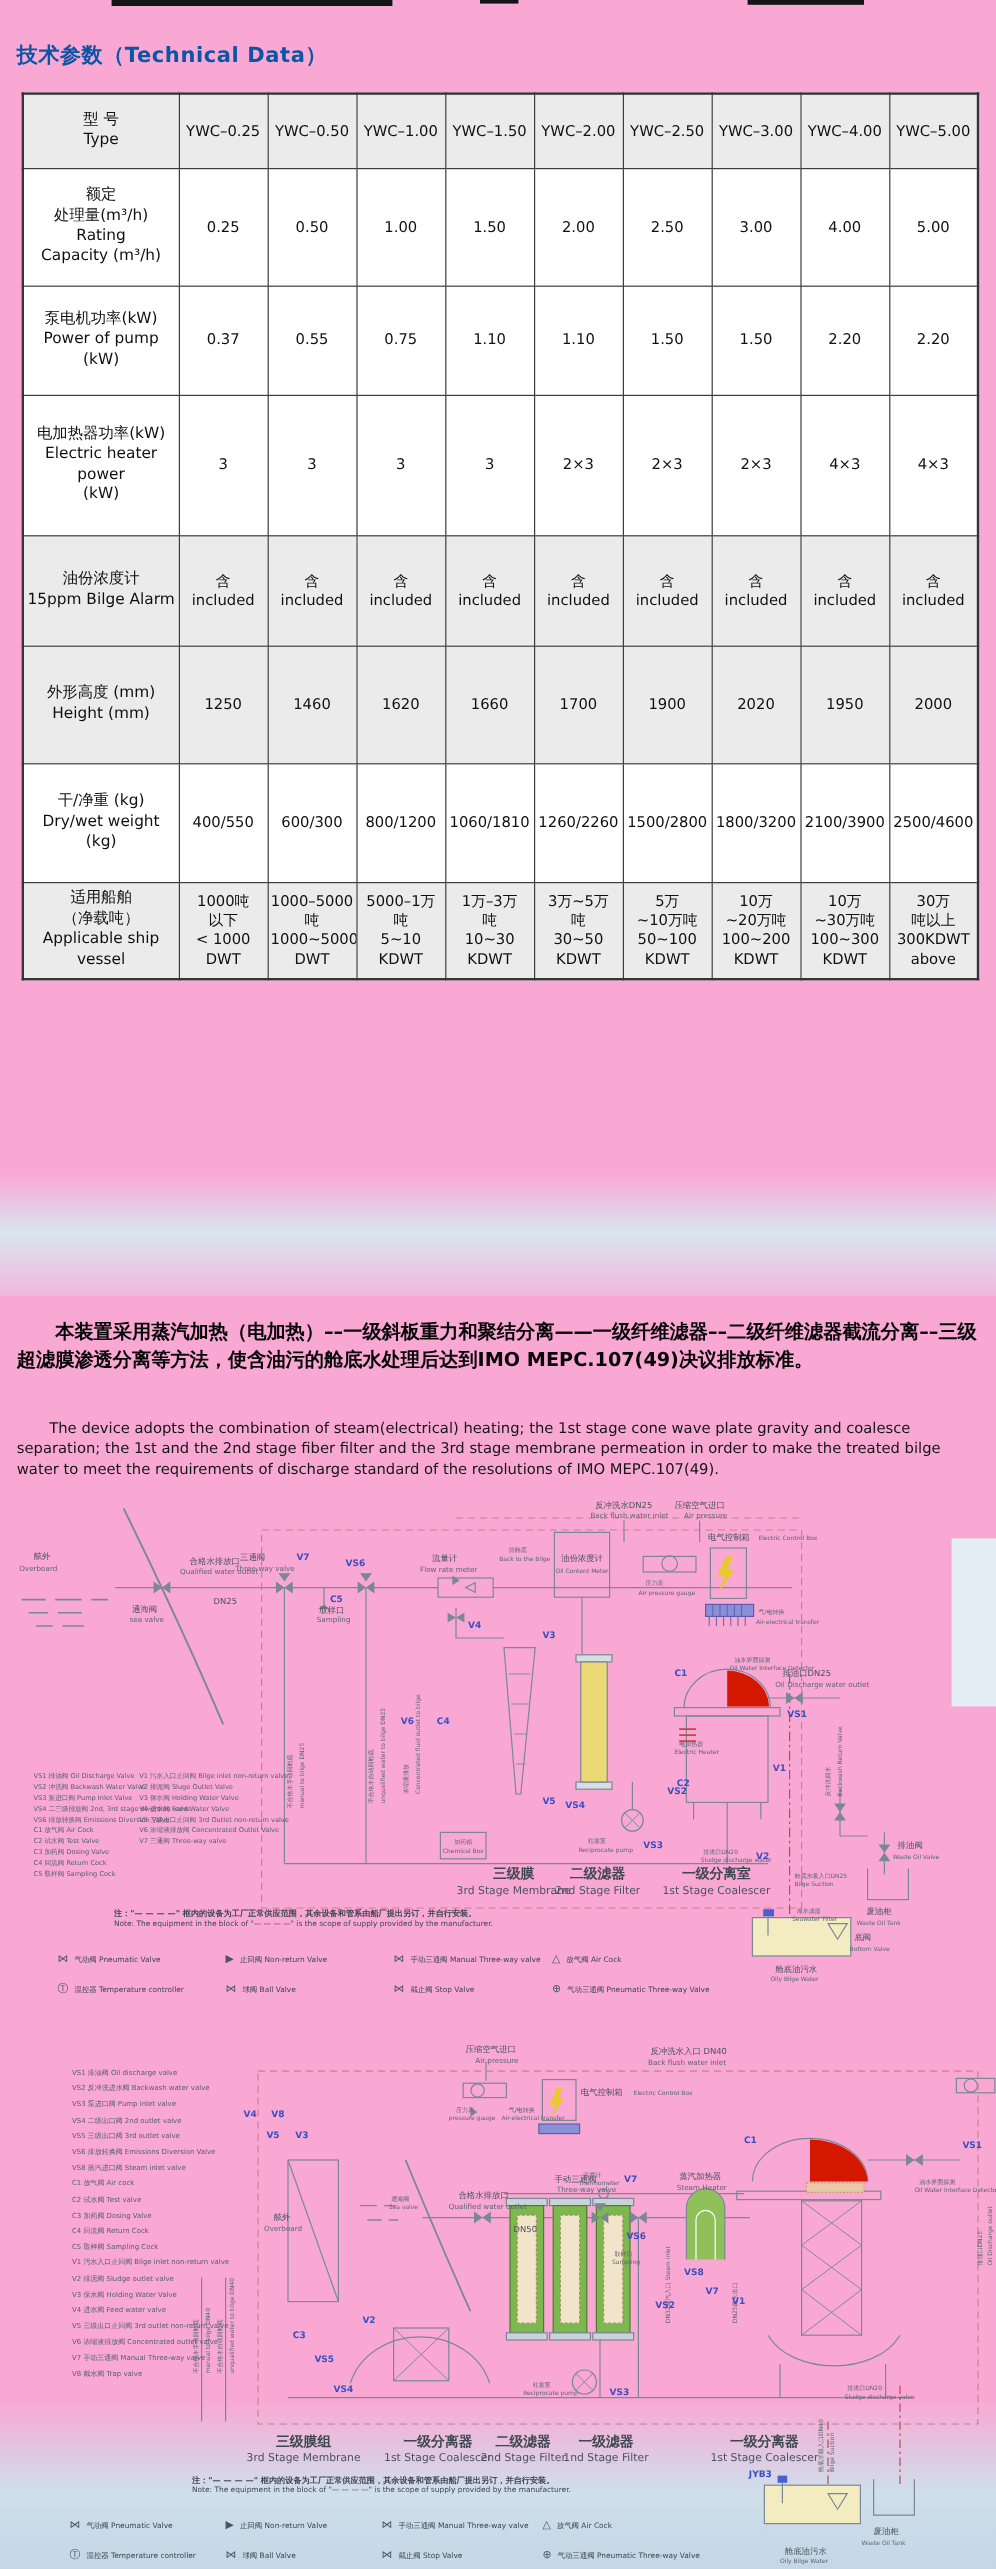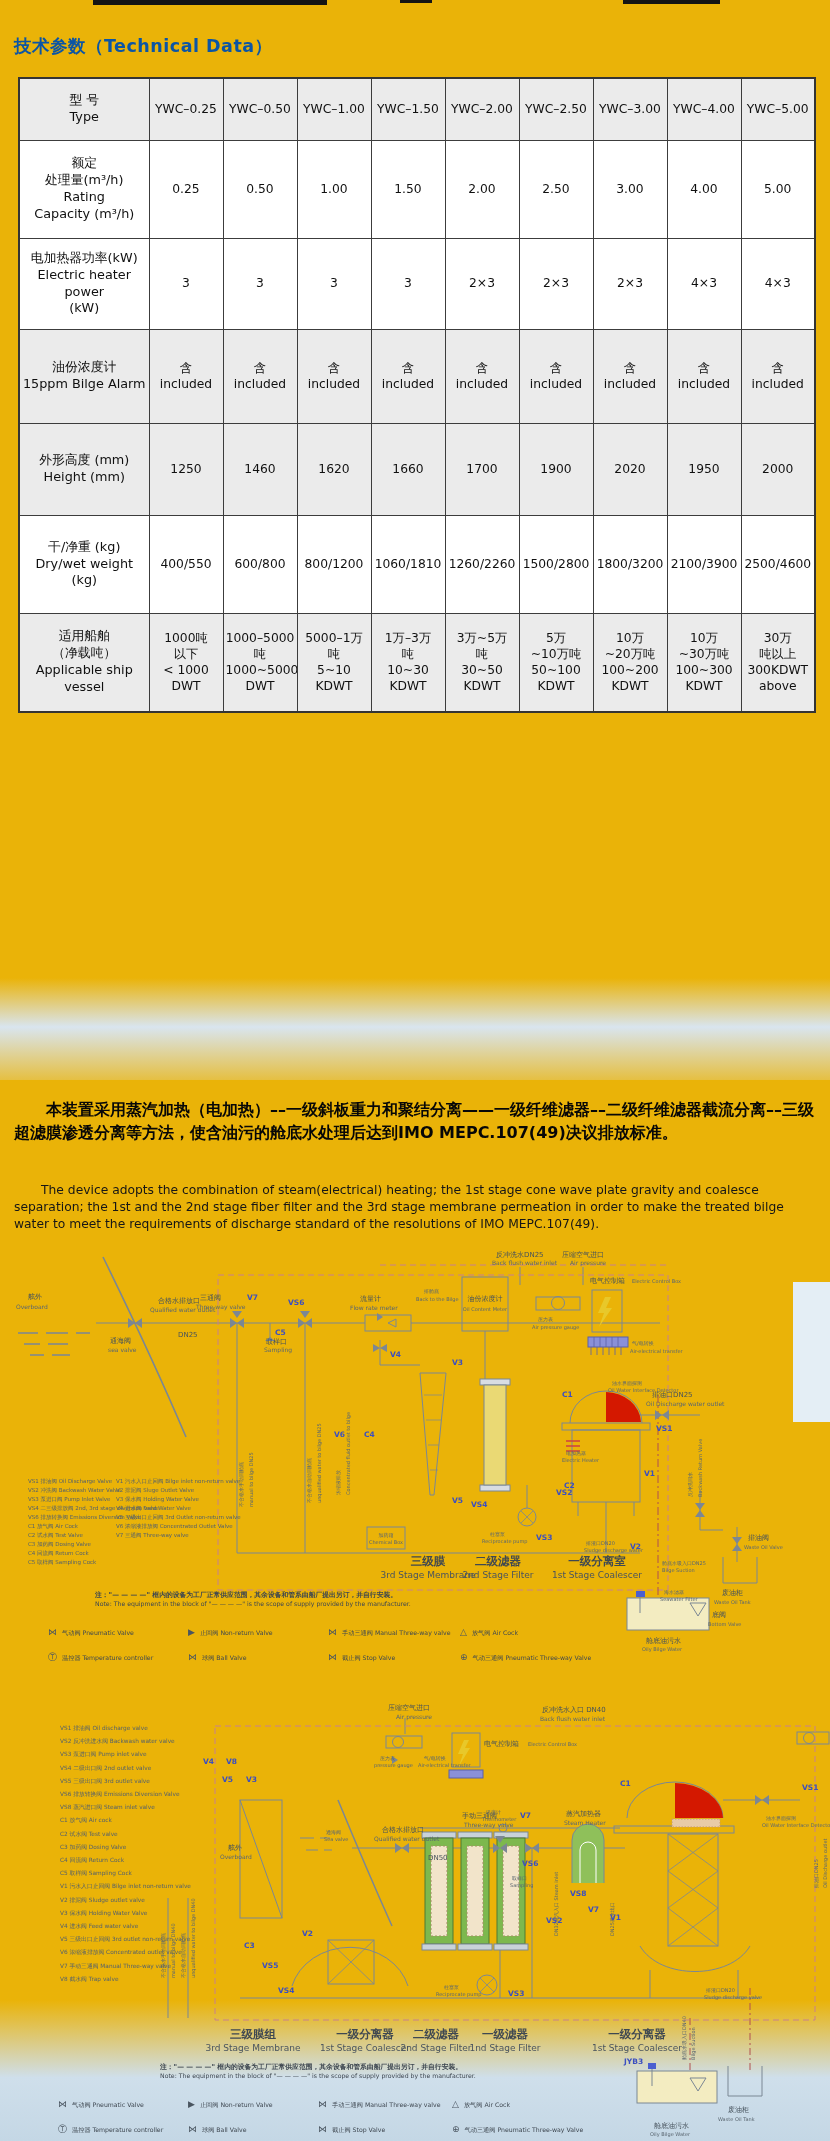--- a/index.html
+++ b/index.html
@@ -1,37 +1,37 @@
 <!DOCTYPE html>
 <html><head>
 <meta charset="utf-8">
 <style>
   html,body{margin:0;padding:0;background:#ffffff;}
-  #page{position:relative;width:830px;height:2141px;background:#eab308;overflow:hidden;
+  #page{position:relative;width:830px;height:2141px;background:#f9a8d4;overflow:hidden;
         font-family:"DejaVu Sans","Liberation Sans",sans-serif;}
   .topbar{position:absolute;top:0;background:#141414;}
   .band{position:absolute;left:0;width:830px;pointer-events:none;}
   #band1{top:978px;height:102px;background:linear-gradient(180deg,rgba(216,228,239,0) 0%,#d9e5ef 48%,rgba(216,228,239,0.25) 100%);}
   #band2{top:2000px;height:141px;background:linear-gradient(180deg,rgba(205,221,233,0) 0%,#cfdfeb 55%,#c4d7e5 100%);}
   #tintr{position:absolute;left:793px;top:1282px;width:37px;height:140px;background:#e4eef5;}
   h1.sec{position:absolute;margin:0;font-size:17.5px;font-weight:bold;color:#0b55a5;letter-spacing:.5px;}
   #h-tech{left:14px;top:34px;}
   #h-principle{left:14px;top:1080px;}
 
   
   #spec-wrap{position:absolute;left:18px;top:77px;}
   #spec-table{border-collapse:collapse;table-layout:fixed;width:798px;background:#fff;border:2px solid #343434;}
   #spec-table td{border:1.6px solid #3c3c3c;text-align:center;vertical-align:middle;
     font-size:12.3px;color:#101010;white-space:pre-line;line-height:1.32;padding:2px;overflow:hidden;}
   #spec-table tr.shaded td{background:#ebebeb;}
   #spec-table td[data-name="row-label-cell"],#spec-table td[data-name="corner-cell"]{font-size:12.8px;}
   #spec-table tr:nth-child(1){height:62px;}
   #spec-table tr:nth-child(2){height:98px;}
   #spec-table tr:nth-child(3){height:91px;}
-  #spec-table tr:nth-child(4){height:94px;}
+  #spec-table tr:nth-child(4){height:117px;}
   #spec-table tr:nth-child(5){height:92px;}
   #spec-table tr:nth-child(6){height:98px;}
   #spec-table tr:nth-child(7){height:99px;}
   #spec-table tr:nth-child(8){height:81px;}
   #spec-table tr:nth-child(9){height:135px;}
   #spec-table tr:nth-child(9) td{font-size:11.6px;}
 
   .note{position:absolute;left:14px;top:952px;width:802px;}
   .note-zh{font-size:13.5px;color:#0c0c0c;}
   .note-en{font-size:12.3px;color:#1c1c1c;margin-top:4px;line-height:1.5;}
@@ -121,20 +121,33 @@
             <td data-name="value-cell">0.50</td>
             <td data-name="value-cell">1.00</td>
             <td data-name="value-cell">1.50</td>
             <td data-name="value-cell">2.00</td>
             <td data-name="value-cell">2.50</td>
             <td data-name="value-cell">3.00</td>
             <td data-name="value-cell">4.00</td>
             <td data-name="value-cell">5.00</td>
           </tr>
           <tr data-name="table-row">
+            <td data-name="row-label-cell">泵电机功率(kW)
+Power of pump (kW)</td>
+            <td data-name="value-cell">0.37</td>
+            <td data-name="value-cell">0.55</td>
+            <td data-name="value-cell">0.75</td>
+            <td data-name="value-cell">1.10</td>
+            <td data-name="value-cell">1.10</td>
+            <td data-name="value-cell">1.50</td>
+            <td data-name="value-cell">1.50</td>
+            <td data-name="value-cell">2.20</td>
+            <td data-name="value-cell">2.20</td>
+          </tr>
+          <tr data-name="table-row">
             <td data-name="row-label-cell">电加热器功率(kW)
 Electric heater power
 (kW)</td>
             <td data-name="value-cell">3</td>
             <td data-name="value-cell">3</td>
             <td data-name="value-cell">3</td>
             <td data-name="value-cell">3</td>
             <td data-name="value-cell">2×3</td>
             <td data-name="value-cell">2×3</td>
             <td data-name="value-cell">2×3</td>
@@ -173,21 +186,21 @@
             <td data-name="value-cell">1700</td>
             <td data-name="value-cell">1900</td>
             <td data-name="value-cell">2020</td>
             <td data-name="value-cell">1950</td>
             <td data-name="value-cell">2000</td>
           </tr>
           <tr data-name="table-row">
             <td data-name="row-label-cell">干/净重 (kg)
 Dry/wet weight  (kg)</td>
             <td data-name="value-cell">400/550</td>
-            <td data-name="value-cell">600/800</td>
+            <td data-name="value-cell">600/300</td>
             <td data-name="value-cell">800/1200</td>
             <td data-name="value-cell">1060/1810</td>
             <td data-name="value-cell">1260/2260</td>
             <td data-name="value-cell">1500/2800</td>
             <td data-name="value-cell">1800/3200</td>
             <td data-name="value-cell">2100/3900</td>
             <td data-name="value-cell">2500/4600</td>
           </tr>
           <tr class="shaded" data-name="table-row">
             <td data-name="row-label-cell">适用船舶

